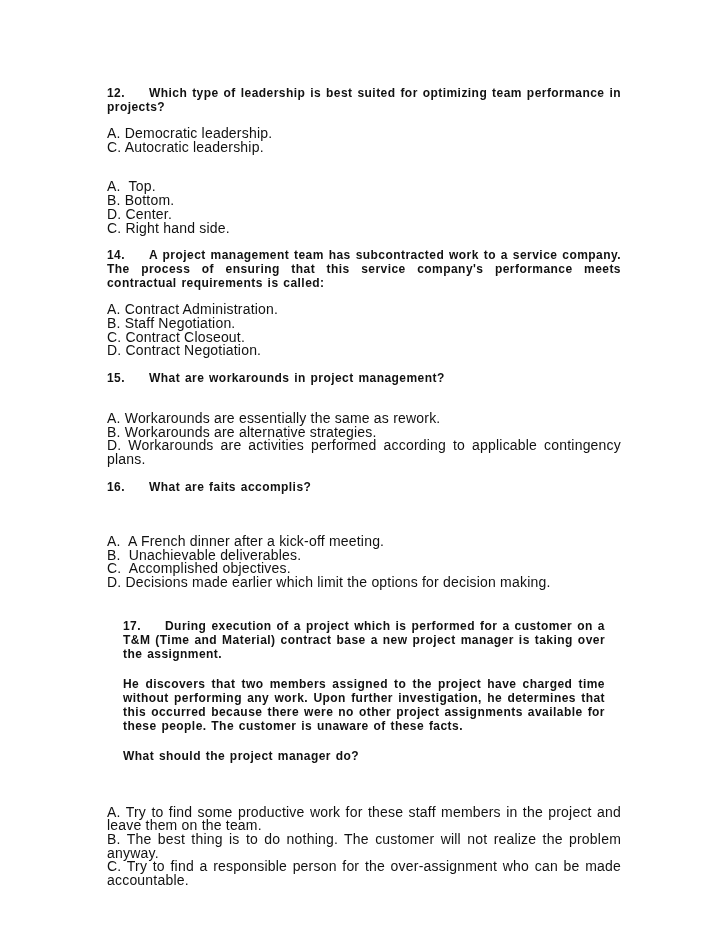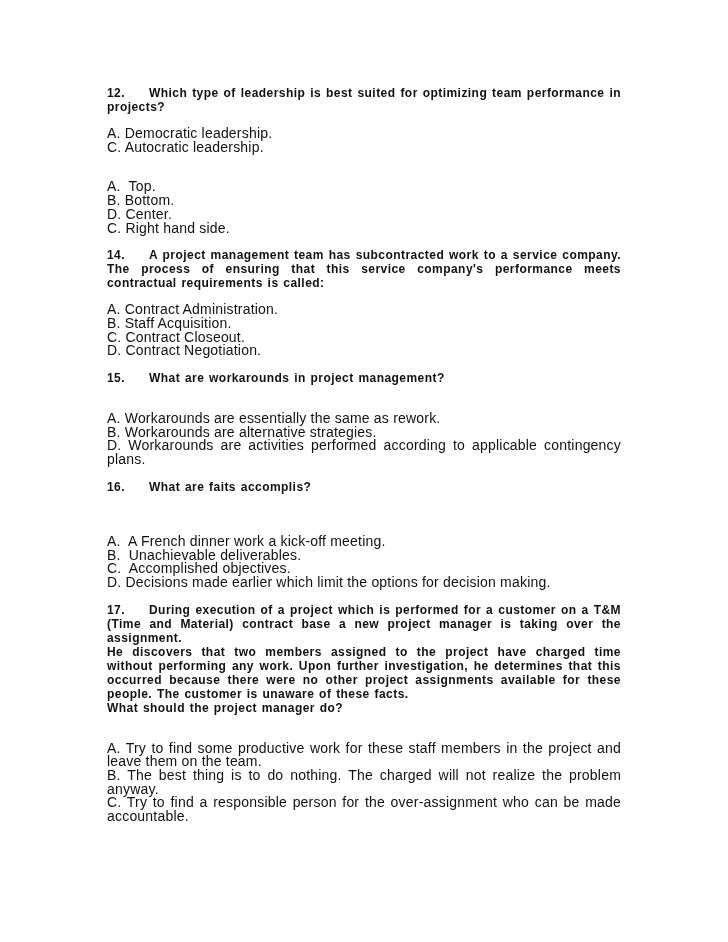--- a/index.html
+++ b/index.html
@@ -27,21 +27,21 @@
       line-height: 14px;
       text-align: justify;
       letter-spacing: 0.45px;
       word-spacing: 1px;
       margin: 0;
     }
     .question .num {
       display: inline-block;
       width: 42px;
     }
-    .question p { margin: 0; text-align: justify; }
+    .question p { margin: 16px; text-align: justify; }
     .options {
       font-size: 14px;
       line-height: 13.7px;
       margin: 0;
       letter-spacing: 0.2px;
     }
     .opt {
       display: block;
       text-align: justify;
     }
@@ -74,21 +74,21 @@
       <span class="opt">C. Right hand side.</span>
     </div>
   </div>
   <div class="gap-m"></div>
 
   <div class="block">
     <p class="question"><span class="num">14.</span><span>A project management team has subcontracted work to a service company.  The process of ensuring that this service company's performance meets contractual requirements is called:</span></p>
     <div class="gap-m"></div>
     <div class="options">
       <span class="opt">A. Contract Administration.</span>
-      <span class="opt">B. Staff Acquisition.</span>
+      <span class="opt">B. Staff Negotiation.</span>
       <span class="opt">C. Contract Closeout.</span>
       <span class="opt">D. Contract Negotiation.</span>
     </div>
   </div>
   <div class="gap-m"></div>
 
   <div class="block">
     <p class="question"><span class="num">15.</span><span>What are workarounds in project management?</span></p>
     <div class="gap-l"></div>
     <div class="options">
@@ -96,35 +96,35 @@
       <span class="opt">B. Workarounds are alternative strategies.</span>
       <span class="opt">D. Workarounds are activities performed according to applicable contingency plans.</span>
     </div>
   </div>
   <div class="gap-m"></div>
 
   <div class="block">
     <p class="question"><span class="num">16.</span><span>What are faits accomplis?</span></p>
     <div class="gap-xl"></div>
     <div class="options">
-      <span class="opt" style="white-space:pre">A.  A French dinner work a kick-off meeting.</span>
+      <span class="opt" style="white-space:pre">A.  A French dinner after a kick-off meeting.</span>
       <span class="opt" style="white-space:pre">B.  Unachievable deliverables.</span>
       <span class="opt" style="white-space:pre">C.  Accomplished objectives.</span>
       <span class="opt">D. Decisions made earlier which limit the options for decision making.</span>
     </div>
   </div>
   <div class="gap-m"></div>
 
   <div class="block">
     <div class="question">
       <p><span class="num">17.</span><span>During execution of a project which is performed for a customer on a T&amp;M (Time and Material) contract base a new project manager is taking over the assignment.</span></p>
       <p>He discovers that two members assigned to the project have charged time without performing any work. Upon further investigation, he determines that this occurred because there were no other project assignments available for these people. The customer is unaware of these facts.</p>
       <p>What should the project manager do?</p>
     </div>
     <div class="gap-l"></div>
     <div class="options">
       <span class="opt">A.  Try to find some productive work for these staff members in the project and leave them on the team.</span>
-      <span class="opt">B.  The best thing is to do nothing. The charged will not realize the problem anyway.</span>
+      <span class="opt">B.  The best thing is to do nothing. The customer will not realize the problem anyway.</span>
       <span class="opt">C.  Try to find a responsible person for the over-assignment who can be made accountable.</span>
     </div>
   </div>
 
 </div>
 
 </body></html>

